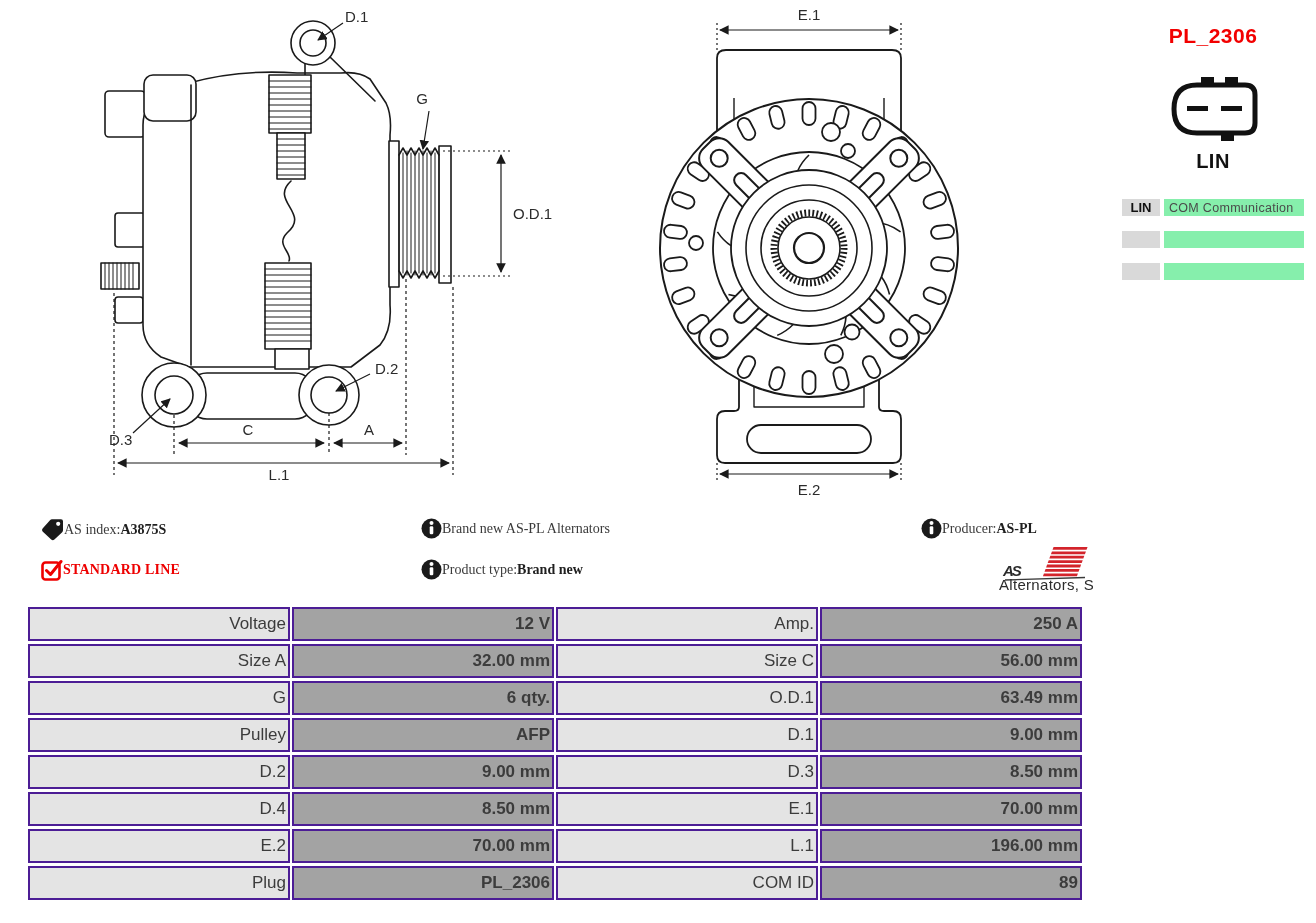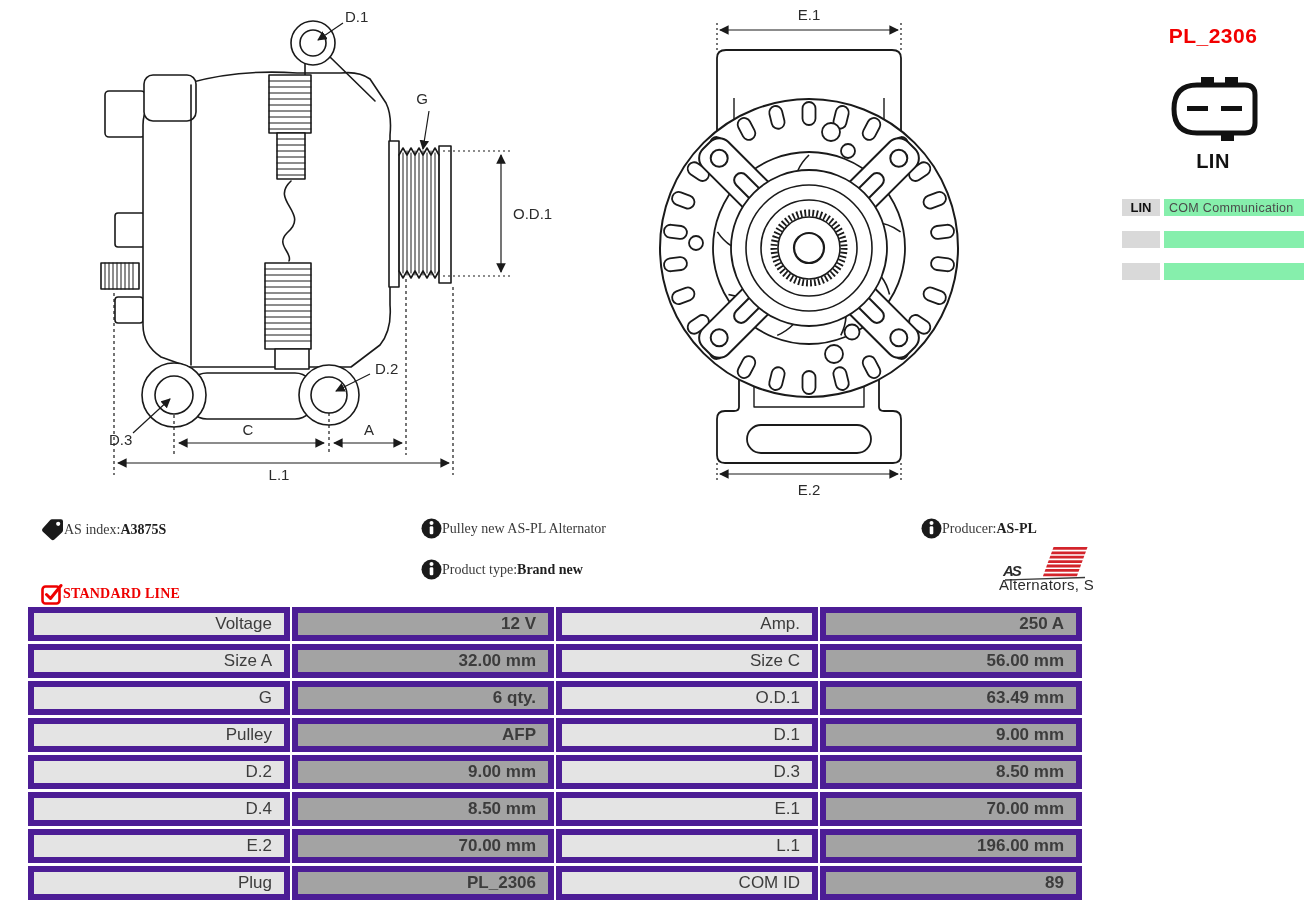--- a/index.html
+++ b/index.html
@@ -23,30 +23,30 @@
   .conn-key { width:38px; background:#d9d9d9; font-size:13px; font-weight:bold; color:#111;
               display:flex; align-items:center; justify-content:center; }
   .conn-val { flex:1; background:#86efac; font-size:12.5px; color:#4a4a4a;
               display:flex; align-items:center; padding-left:5px; letter-spacing:0.3px; }
 
   
   .info-row { position:absolute; display:flex; align-items:center; font-size:14px;font-family:Liberation Serif, serif; }
   .info-row .icon { flex:0 0 auto; display:flex; }
   b { color:#1f1f1f; }
   #row-asindex   { left:27px;  top:518px; }
-  #row-standard  { left:27px;  top:583px; color:#ee0000; font-weight:bold; letter-spacing:0.2px; }
+  #row-standard  { left:27px;  top:559px; color:#ee0000; font-weight:bold; letter-spacing:0.2px; }
   #row-brandnew  { left:407px; top:518px; }
   #row-ptype     { left:407px; top:559px; }
   #row-producer  { left:907px; top:518px; }
   #as-logo { position:absolute; left:983px; top:543px; }
 
   
   #spec-table { position:absolute; left:12px; top:604px; border-collapse:separate; border-spacing:2px 3px; }
-  #spec-table td { width:262px; height:34px; border:6px solid #4c1d95; font-size:17px;
-                   text-align:right; padding:0 12px 0 4px; color:#3c3c3c; }
+  #spec-table td { width:262px; height:34px; border:2px solid #4c1d95; font-size:17px;
+                   text-align:right; padding:0 2px 0 4px; color:#3c3c3c; }
   #spec-table td.lbl { background:#e4e4e4; }
   #spec-table td.val { background:#a3a3a3;font-weight:bold; }
 </style>
 </head>
 <body>
 
 <div id="page">
 
   <svg id="side-view" class="drawing" width="530" height="480" viewBox="0 0 530 480">
     <defs>
@@ -265,21 +265,21 @@
   </div>
 
   <div class="info-row" id="row-brandnew">
     <span class="icon">
       <svg width="21" height="21" viewBox="0 0 21 21">
         <circle cx="10.5" cy="10.5" r="10" fill="#1a1a1a"></circle>
         <rect x="8.7" y="8.3" width="3.6" height="8" rx="1.2" fill="#fff"></rect>
         <circle cx="10.5" cy="5" r="2" fill="#fff"></circle>
       </svg>
     </span>
-    <span>Pulley new AS-PL Alternator</span>
+    <span>Brand new AS-PL Alternators</span>
   </div>
 
   <div class="info-row" id="row-ptype">
     <span class="icon">
       <svg width="21" height="21" viewBox="0 0 21 21">
         <circle cx="10.5" cy="10.5" r="10" fill="#1a1a1a"></circle>
         <rect x="8.7" y="8.3" width="3.6" height="8" rx="1.2" fill="#fff"></rect>
         <circle cx="10.5" cy="5" r="2" fill="#fff"></circle>
       </svg>
     </span>

